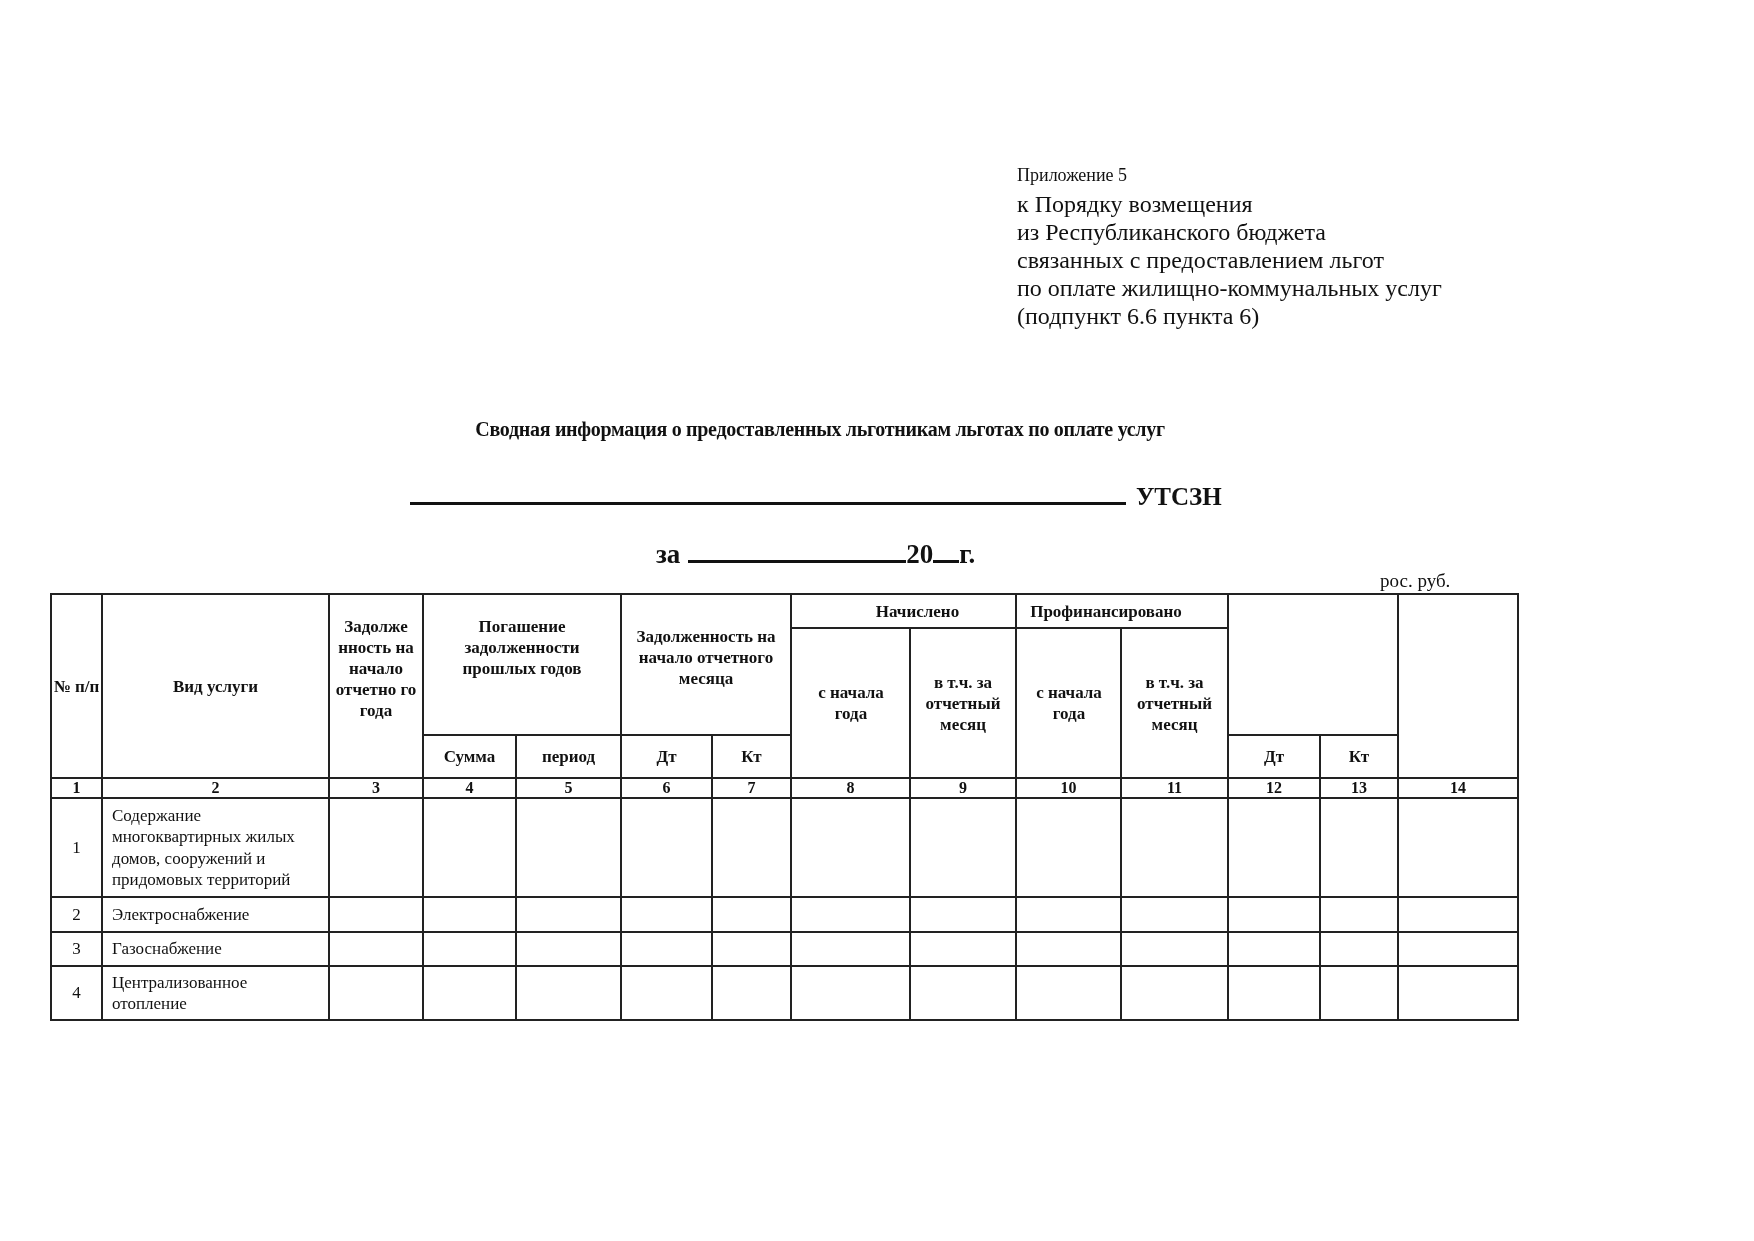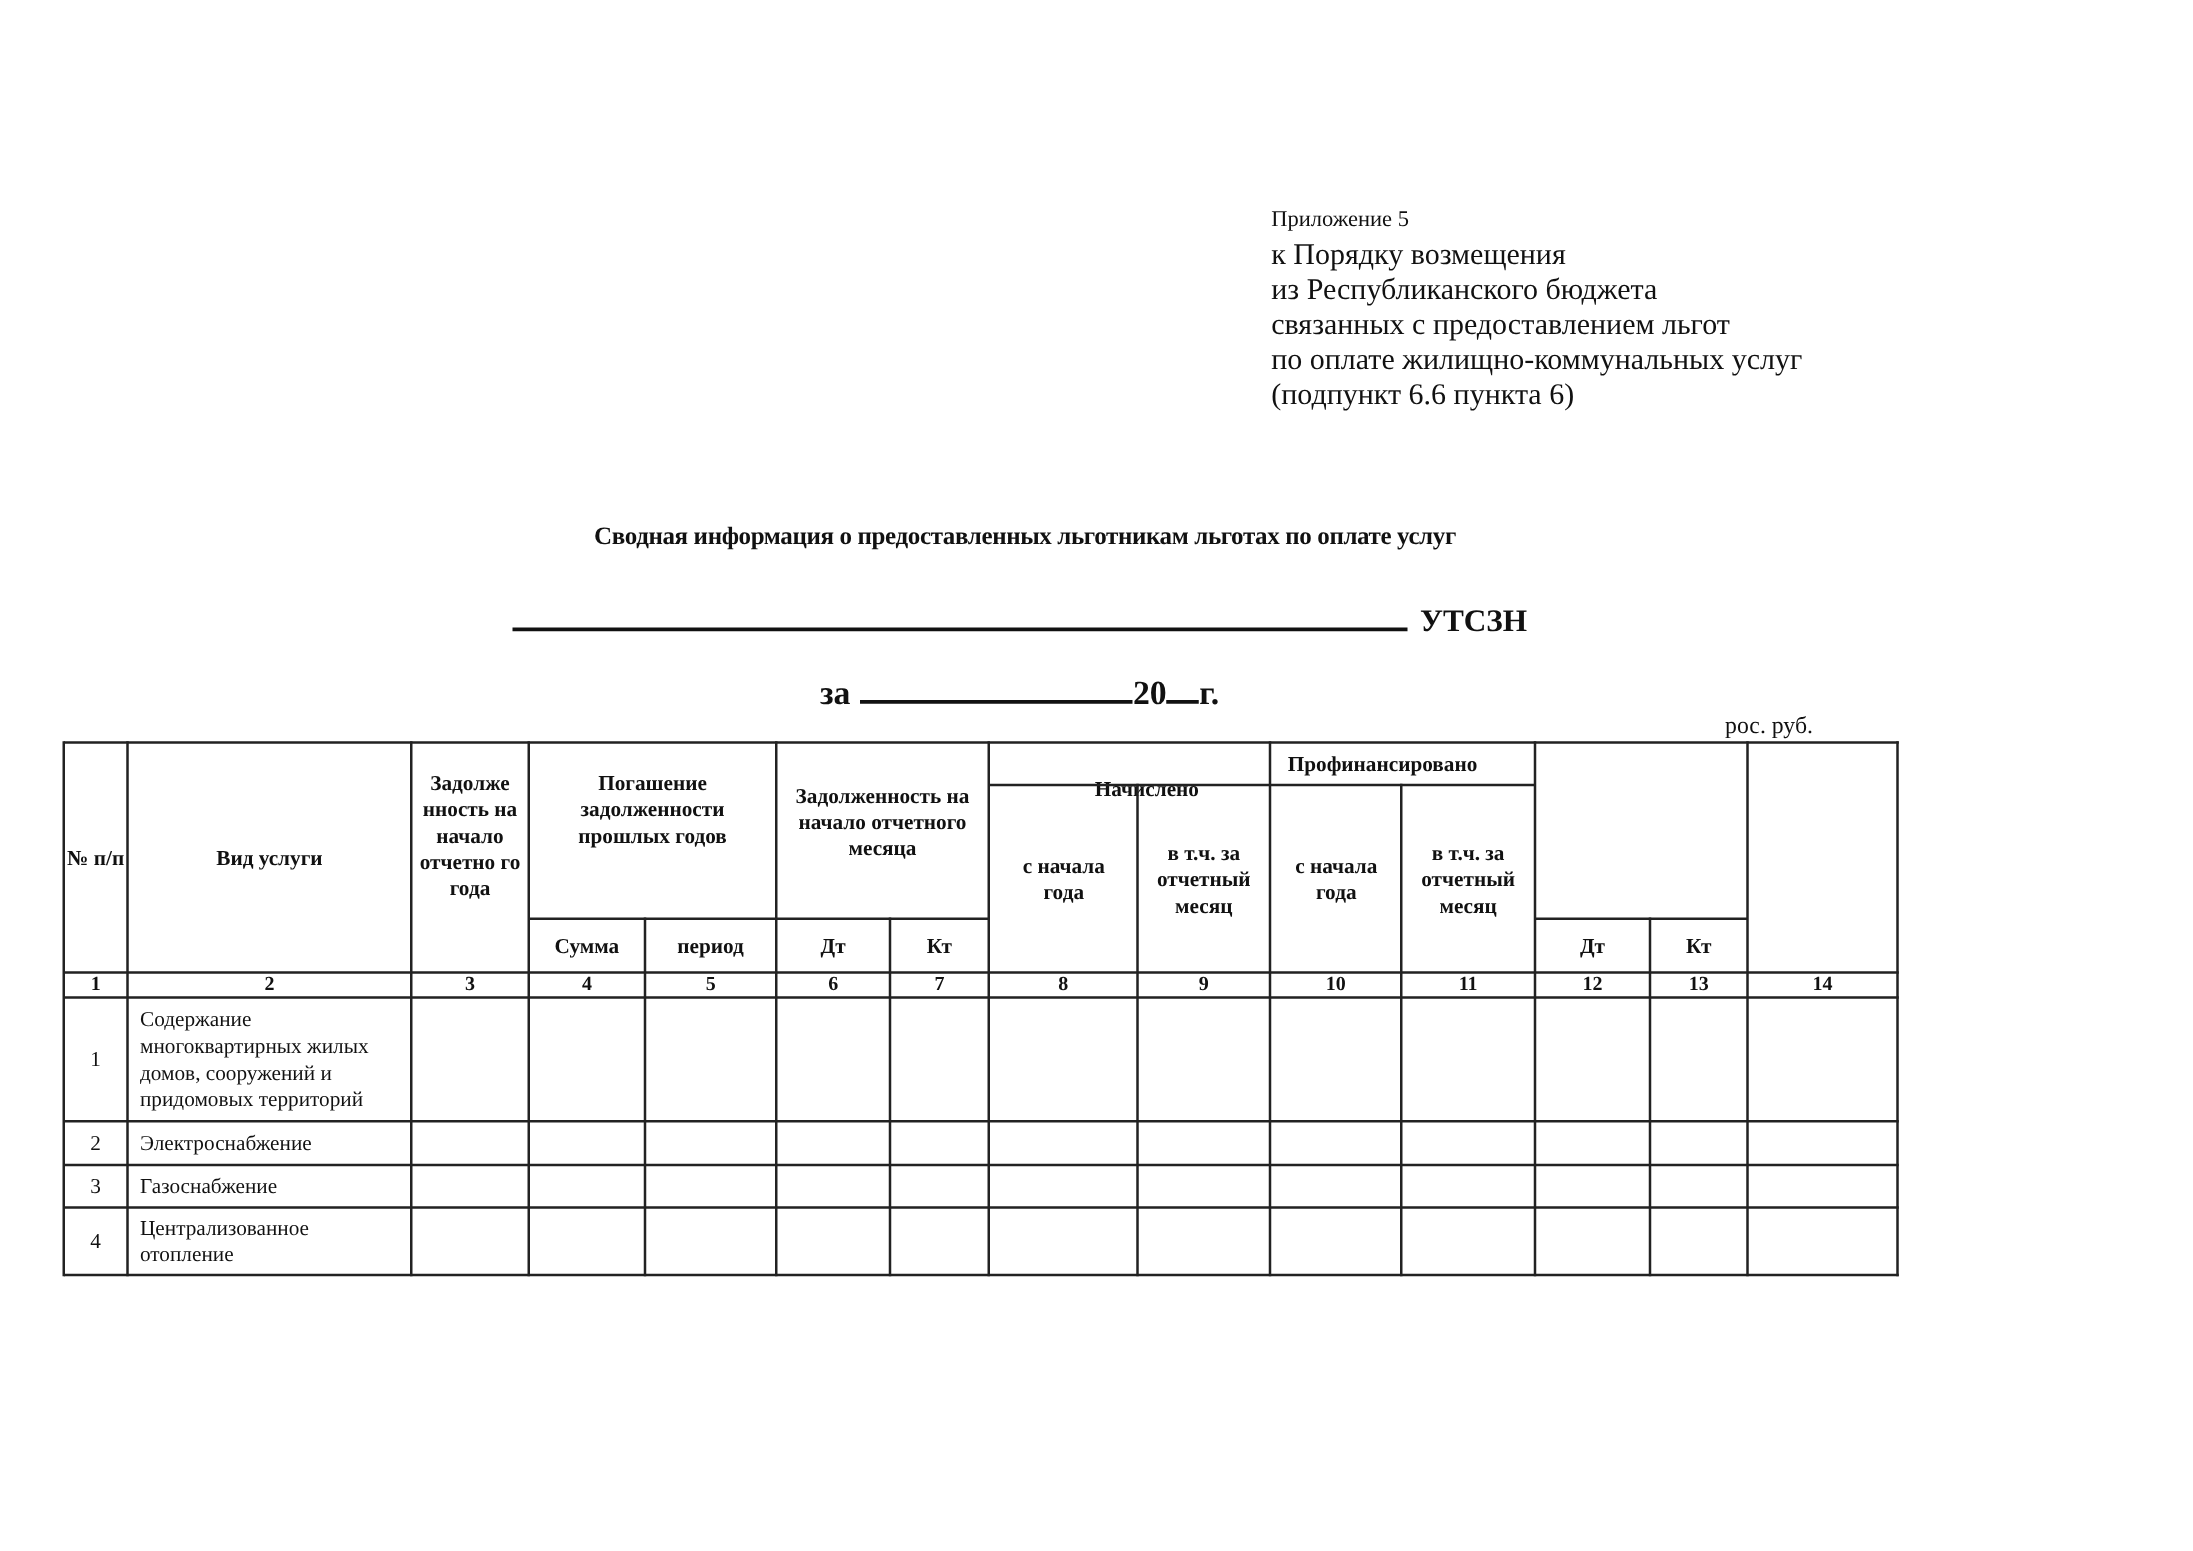--- a/index.html
+++ b/index.html
@@ -51,21 +51,21 @@
 
   <div class="cell hdr" style="left:51px;top:594px;width:51px;height:184px;">№ п/п</div>
   <div class="cell hdr" style="left:102px;top:594px;width:227px;height:184px;">Вид услуги</div>
   <div class="cell hdr" style="left:335px;top:616px;width:82px;height:140px;align-items:flex-start;">Задолже нность на начало отчетно го года</div>
   <div class="cell hdr" style="left:428px;top:616px;width:188px;height:70px;align-items:flex-start;">Погашение задолженности прошлых годов</div>
   <div class="cell hdr" style="left:423px;top:735px;width:93px;height:43px;">Сумма</div>
   <div class="cell hdr" style="left:516px;top:735px;width:105px;height:43px;">период</div>
   <div class="cell hdr" style="left:630px;top:626px;width:152px;height:80px;align-items:flex-start;">Задолженность на начало отчетного месяца</div>
   <div class="cell hdr" style="left:621px;top:735px;width:91px;height:43px;">Дт</div>
   <div class="cell hdr" style="left:712px;top:735px;width:79px;height:43px;">Кт</div>
-  <div class="cell hdr" style="left:791px;top:594px;width:253px;height:34px;margin-top:20px;">Начислено</div>
+  <div class="cell hdr" style="left:791px;top:594px;width:253px;height:34px;">Начислено</div>
   <div class="cell hdr" style="left:805px;top:628px;width:92px;height:150px;">с начала года</div>
   <div class="cell hdr" style="left:918px;top:628px;width:90px;height:150px;">в т.ч. за отчетный месяц</div>
   <div class="cell hdr" style="left:1016px;top:594px;width:180px;height:34px;">Профинансировано</div>
   <div class="cell hdr" style="left:1024px;top:628px;width:90px;height:150px;">с начала года</div>
   <div class="cell hdr" style="left:1129px;top:628px;width:91px;height:150px;">в т.ч. за отчетный месяц</div>
   <div class="cell hdr" style="left:1228px;top:735px;width:92px;height:43px;">Дт</div>
   <div class="cell hdr" style="left:1320px;top:735px;width:78px;height:43px;">Кт</div>
 
   <div class="cell num" style="left:51px;top:778px;width:51px;height:20px;">1</div>
   <div class="cell num" style="left:102px;top:778px;width:227px;height:20px;">2</div>

